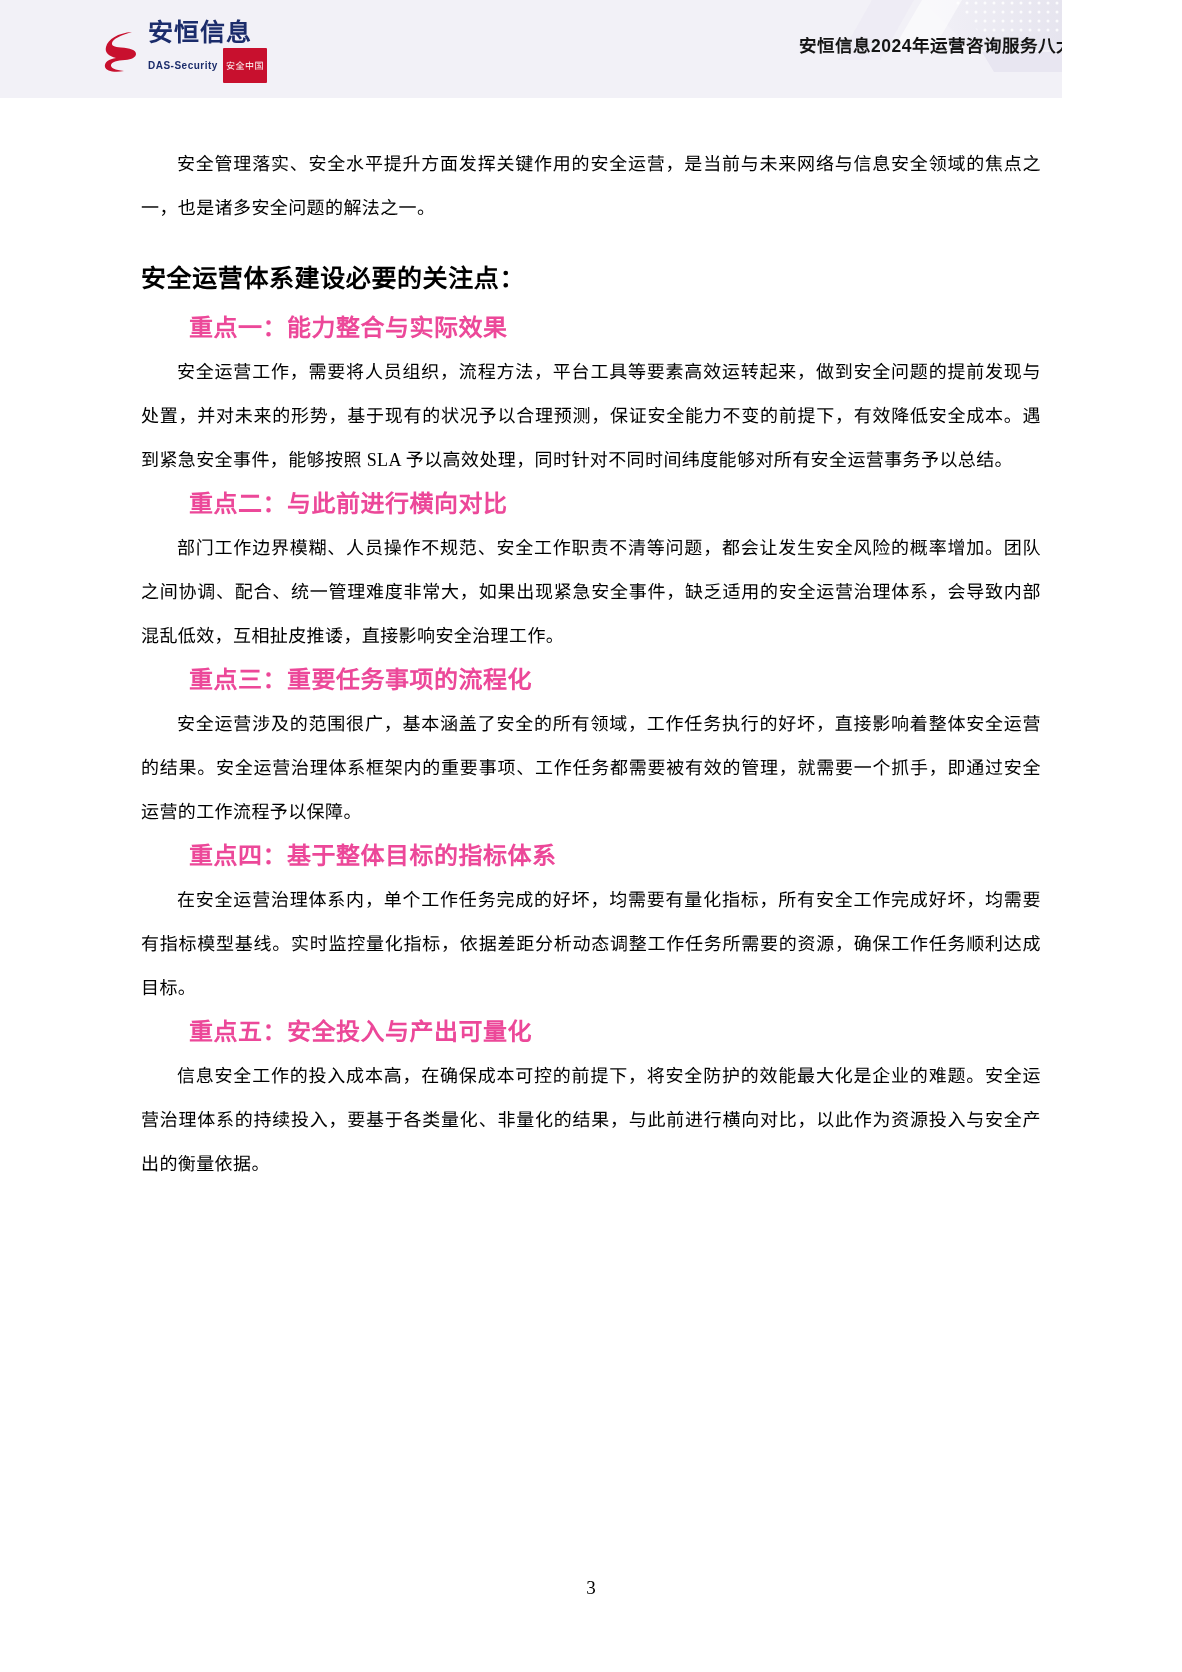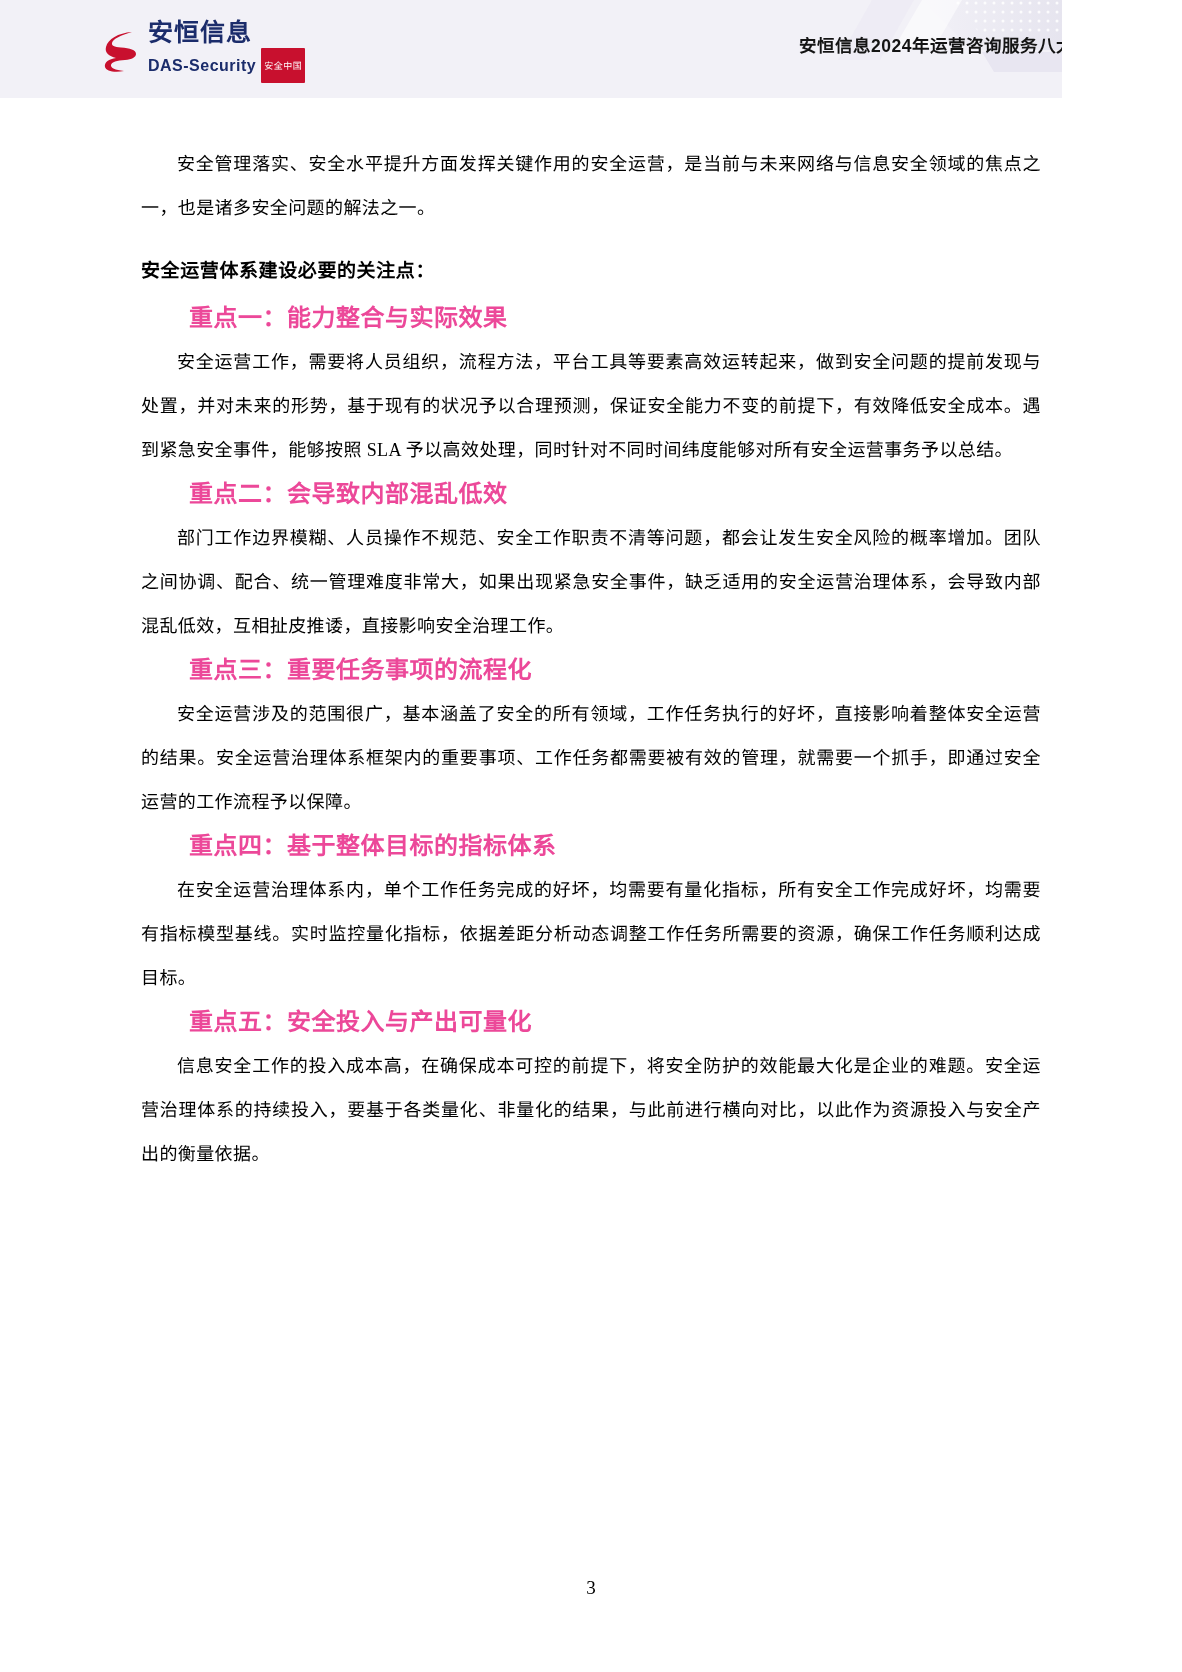--- a/index.html
+++ b/index.html
@@ -72,21 +72,21 @@
     letter-spacing: 1px;
   }
   .logo-sub {
     display: flex;
     align-items: center;
     margin-top: 2px;
   }
   .logo-en {
     font-family: "Liberation Sans", "DejaVu Sans", sans-serif;
     font-weight: bold;
-    font-size: 16px;
+    font-size: 10px;
     color: #1b2c6b;
     letter-spacing: 0.5px;
   }
   .logo-slogan {
     font-family: "Liberation Sans", "DejaVu Sans", sans-serif;
     font-size: 9px;
     color: #ffffff;
     background: #c8102e;
     padding: 11px 3px;
     margin-left: 5px;
@@ -113,28 +113,28 @@
     font-size: 18px;
     line-height: 44px;
     color: #000000;
     text-align: justify;
     text-justify: inter-ideograph;
     text-indent: 2em;
     letter-spacing: 0.4px;
     font-family: "Liberation Serif", "DejaVu Serif", serif;
   }
   .section-title {
-    font-size: 19px;
+    font-size: 25px;
     line-height: 42px;
     font-weight: bold;
     color: #000000;
     letter-spacing: 0.6px;
-    margin-top: 20px;
+    margin-top: 30px;
     margin-bottom: 4px;
-    font-family: Liberation Serif, serif;
+    font-family: Liberation Mono, monospace;
   }
   .key-title {
     font-size: 24px;
     line-height: 44px;
     font-weight: bold;
     color: #ec4899;
     text-indent: 2em;
     letter-spacing: 0.5px;
     font-family: "Liberation Serif", "DejaVu Serif", serif;
   }
@@ -195,21 +195,21 @@
   <div class="content">
     <div class="body-inner">
 
       <p class="para">安全管理落实、安全水平提升方面发挥关键作用的安全运营，是当前与未来网络与信息安全领域的焦点之一，也是诸多安全问题的解法之一。</p>
 
       <h2 class="section-title">安全运营体系建设必要的关注点：</h2>
 
       <h3 class="key-title">重点一：能力整合与实际效果</h3>
       <p class="para">安全运营工作，需要将人员组织，流程方法，平台工具等要素高效运转起来，做到安全问题的提前发现与处置，并对未来的形势，基于现有的状况予以合理预测，保证安全能力不变的前提下，有效降低安全成本。遇到紧急安全事件，能够按照 SLA 予以高效处理，同时针对不同时间纬度能够对所有安全运营事务予以总结。</p>
 
-      <h3 class="key-title">重点二：会导致内部混乱低效</h3>
+      <h3 class="key-title">重点二：与此前进行横向对比</h3>
       <p class="para">部门工作边界模糊、人员操作不规范、安全工作职责不清等问题，都会让发生安全风险的概率增加。团队之间协调、配合、统一管理难度非常大，如果出现紧急安全事件，缺乏适用的安全运营治理体系，会导致内部混乱低效，互相扯皮推诿，直接影响安全治理工作。</p>
 
       <h3 class="key-title">重点三：重要任务事项的流程化</h3>
       <p class="para">安全运营涉及的范围很广，基本涵盖了安全的所有领域，工作任务执行的好坏，直接影响着整体安全运营的结果。安全运营治理体系框架内的重要事项、工作任务都需要被有效的管理，就需要一个抓手，即通过安全运营的工作流程予以保障。</p>
 
       <h3 class="key-title">重点四：基于整体目标的指标体系</h3>
       <p class="para">在安全运营治理体系内，单个工作任务完成的好坏，均需要有量化指标，所有安全工作完成好坏，均需要有指标模型基线。实时监控量化指标，依据差距分析动态调整工作任务所需要的资源，确保工作任务顺利达成目标。</p>
 
       <h3 class="key-title">重点五：安全投入与产出可量化</h3>
       <p class="para">信息安全工作的投入成本高，在确保成本可控的前提下，将安全防护的效能最大化是企业的难题。安全运营治理体系的持续投入，要基于各类量化、非量化的结果，与此前进行横向对比，以此作为资源投入与安全产出的衡量依据。</p>

